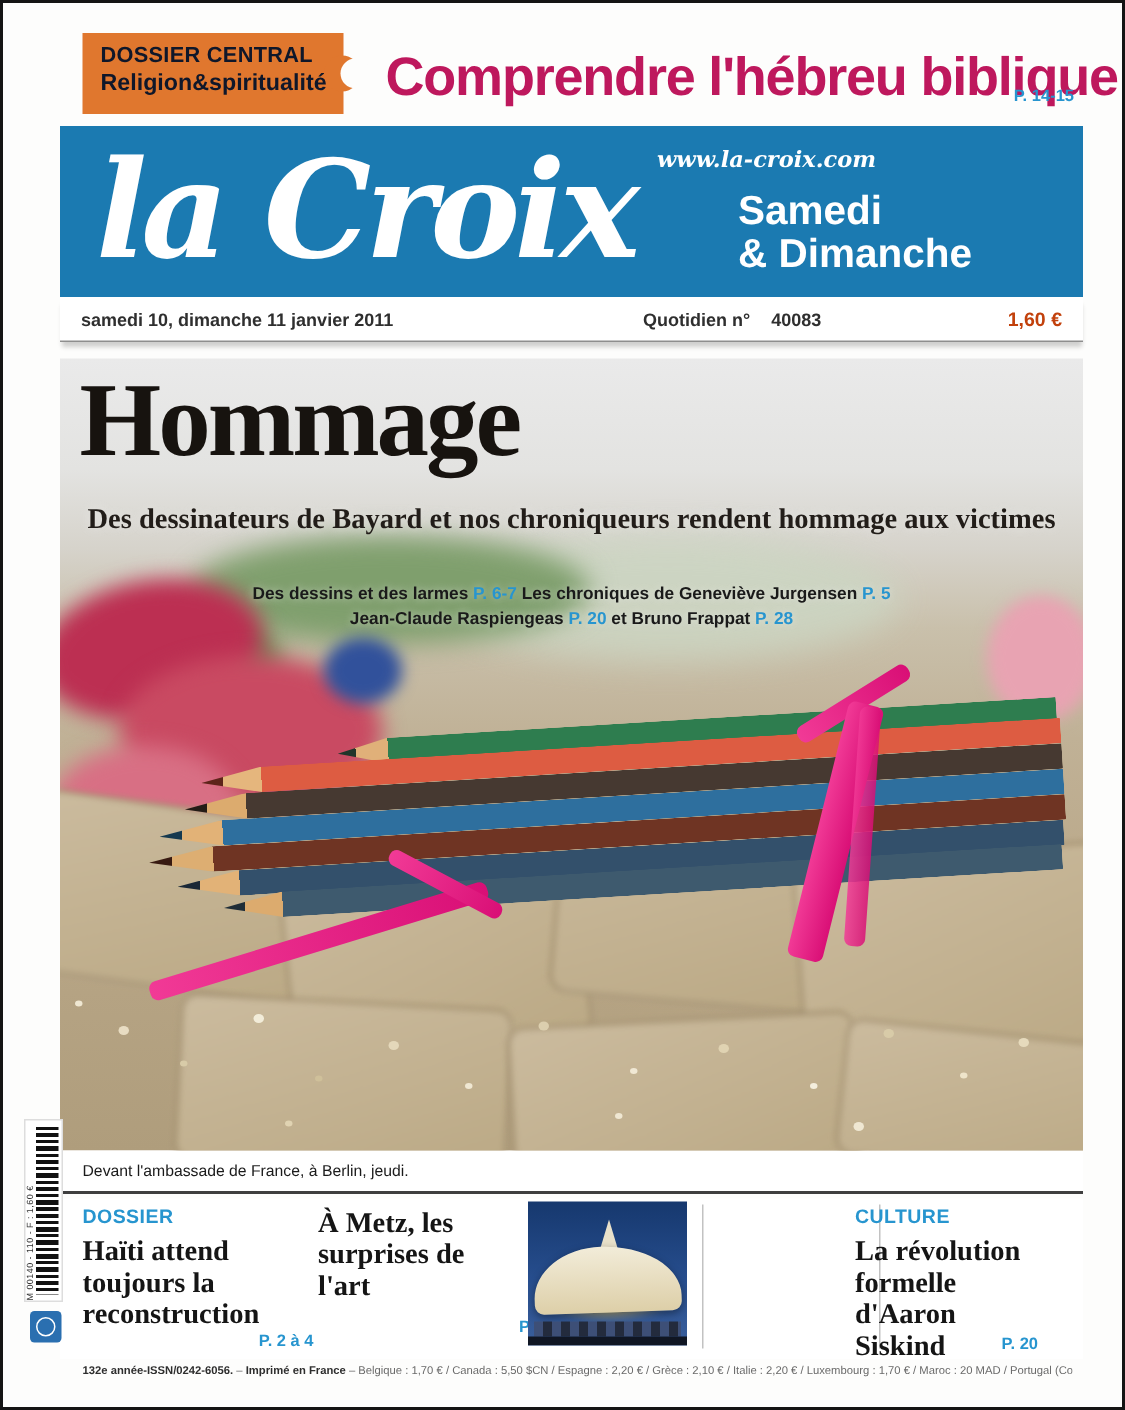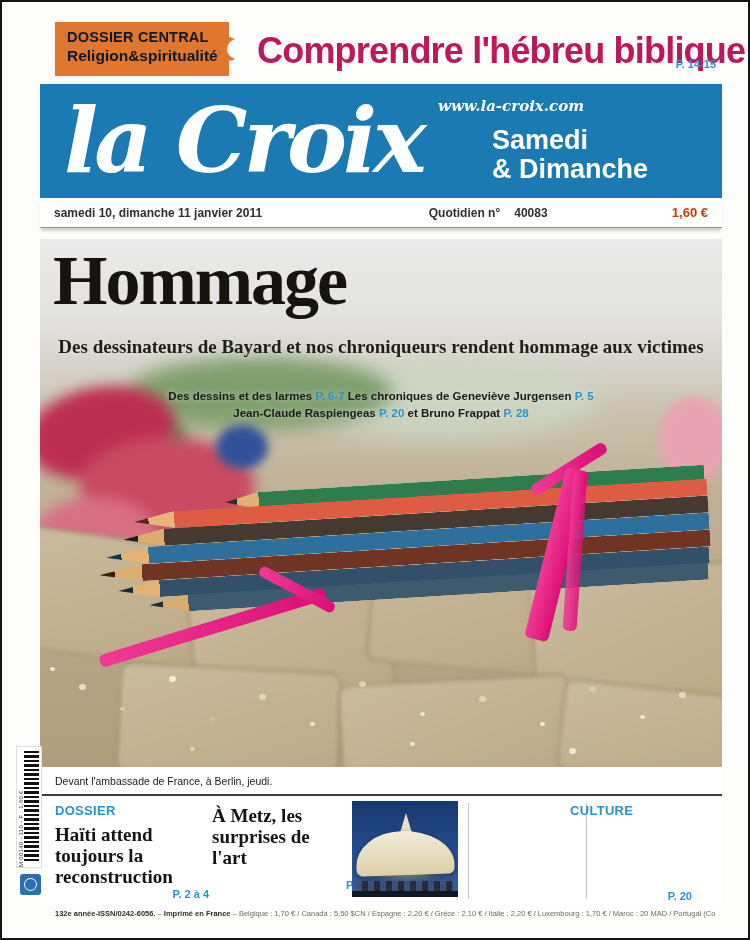--- a/index.html
+++ b/index.html
@@ -281,20 +281,21 @@
         </div>
       </div>
 
       <div class="tsep sep1"></div>
 
 
       <div class="tsep sep2"></div>
 
       <div class="tcol t4">
         <div class="tlabel">CULTURE</div>
+        <div class="ttitle">La révolution formelle d'Aaron Siskind</div>
         <span class="tref">P. 20</span>
       </div>
     </div>
 
     <div class="finefoot">
       <span class="dark">132e année-ISSN/0242-6056.</span><span> – </span><span class="dark">Imprimé en France</span><span> – </span><span>Belgique : 1,70 € / Canada : 5,50 $CN / Espagne : 2,20 € / Grèce : 2,10 € / Italie : 2,20 € / Luxembourg : 1,70 € / Maroc : 20 MAD / Portugal (Cont.) : 2,20 € / Suisse : 3,50 CHF / Zone CFA : 1 700 CFA / DOM : 2,40 €</span>
     </div>
   </div>
 
   <div class="barcode">

